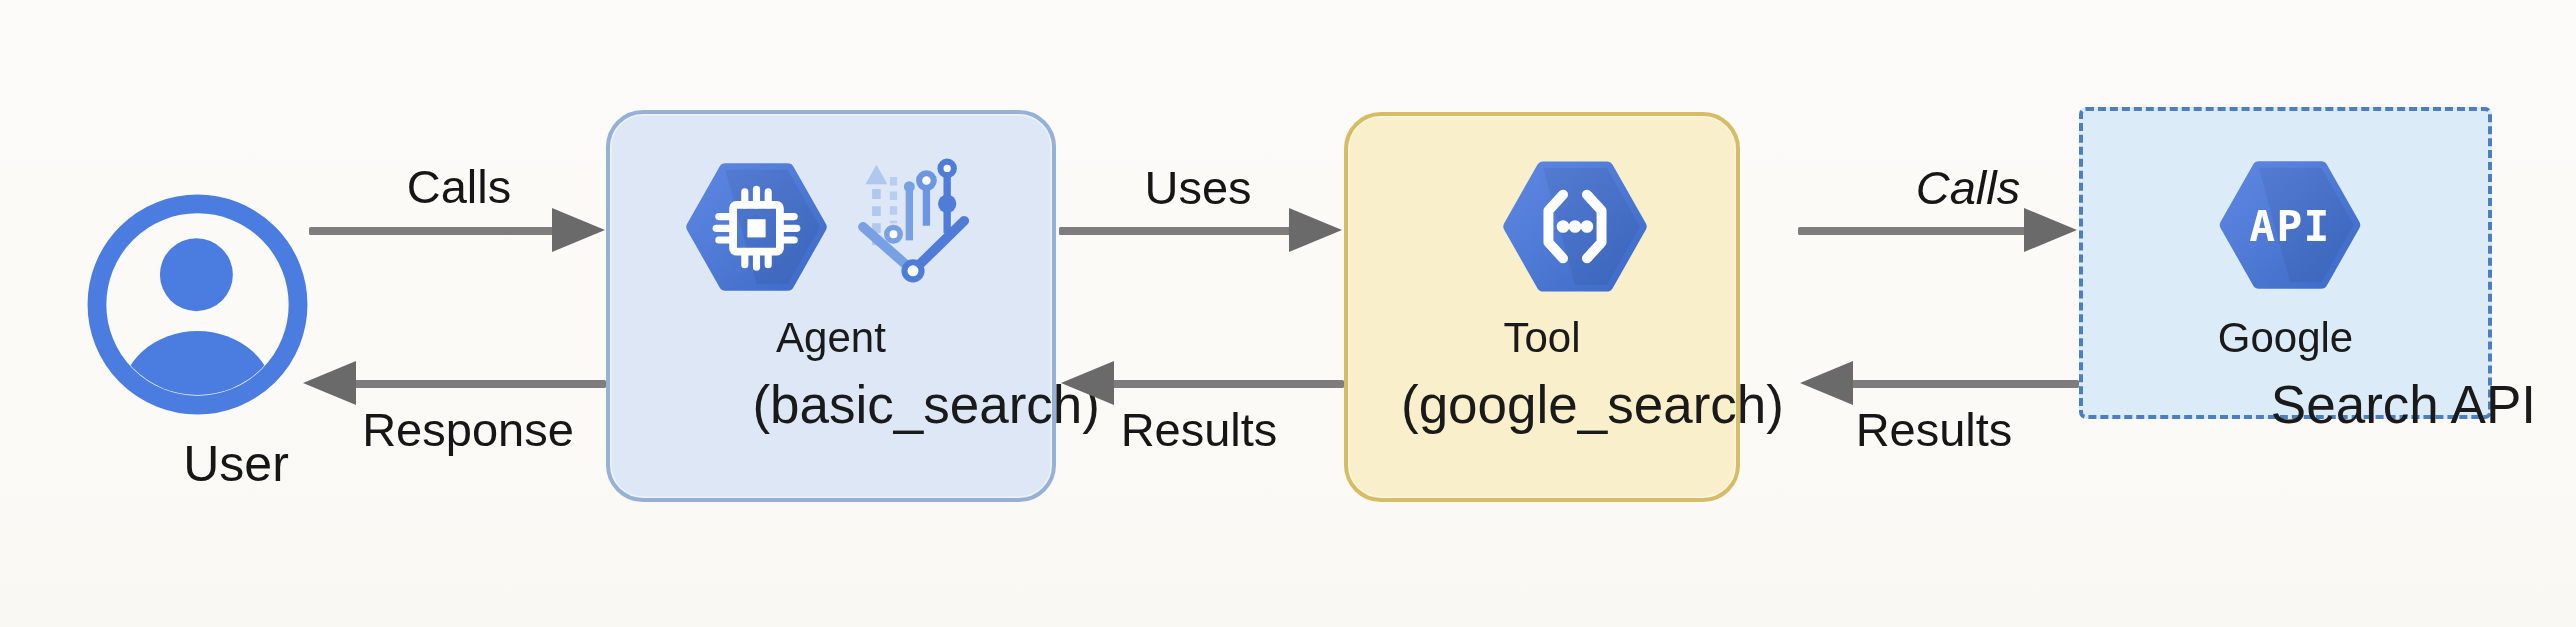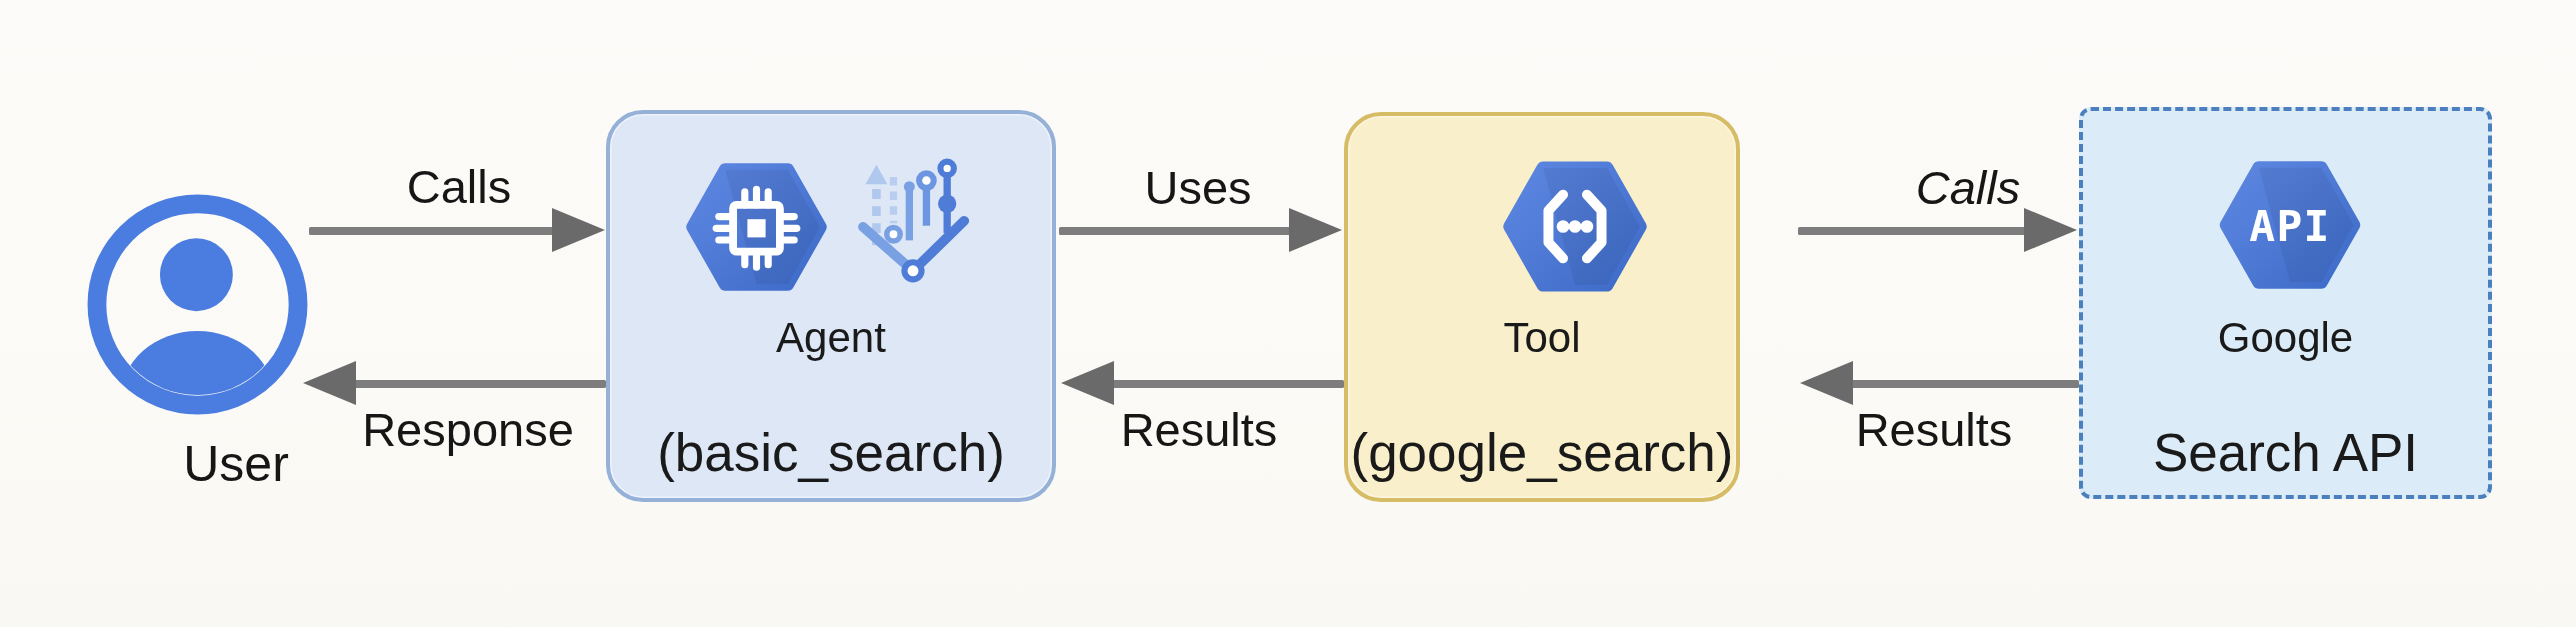--- a/index.html
+++ b/index.html
@@ -9,26 +9,26 @@
     background:linear-gradient(180deg,#fcfbf9 0%,#fbfaf6 60%,#faf8f3 100%);
   }
   
   .box{position:absolute; box-sizing:border-box;}
   .box.agent{ left:606px; top:110px; width:450px; height:392px;
     background:#dde7f6; border:4px solid #96b1d8; border-radius:37px;
     box-shadow:inset 0 0 0 1.6px rgba(255,255,255,.5);}
   .box.tool{ left:1344px; top:112px; width:396px; height:390px;
     background:#f9efca; border:4px solid #d7bc66; border-radius:37px;
     box-shadow:inset 0 0 0 1.6px rgba(255,255,255,.45);}
-  .box.api{ left:2079px; top:107px; width:413px; height:392px;
-    background:#dbecf8; border:4.8px dashed #4c7fbe; border-radius:12px;}
+  .box.api{ left:2079px; top:107px; width:413px; height:312px;
+    background:#dbecf8; border:4.8px dashed #4c7fbe; border-radius:7px;}
   .box-title{position:absolute; left:0; right:0; text-align:center;
     font-size:42px; line-height:1; color:#1a1a1a; white-space:nowrap;}
-  .box-sub{position:absolute; left:-48px; right:-48px; text-align:center;
-    font-size:53px; line-height:1; color:#1a1a1a; white-space:nowrap;margin-top:48px;}
+  .box-sub{position:absolute; left:-48px; right:-48px; text-align:right;
+    font-size:53px; line-height:1; color:#1a1a1a; white-space:nowrap;}
   
   .edge-label{position:absolute; transform:translateX(-50%);
     font-size:47px; line-height:1; color:#161616; white-space:nowrap;}
   
   .arrow{position:absolute; height:45px;}
   .arrow .shaft{position:absolute; top:18.5px; height:8.9px; background:#7d7d7d; border-radius:1.6px;}
   .arrow .head{position:absolute; top:0; width:0; height:0;
     border-top:22.5px solid transparent; border-bottom:22.5px solid transparent;}
   .arrow.right .shaft{left:0; right:47px;}
   .arrow.right .head{right:0; border-left:53px solid #6a6a6a;}

